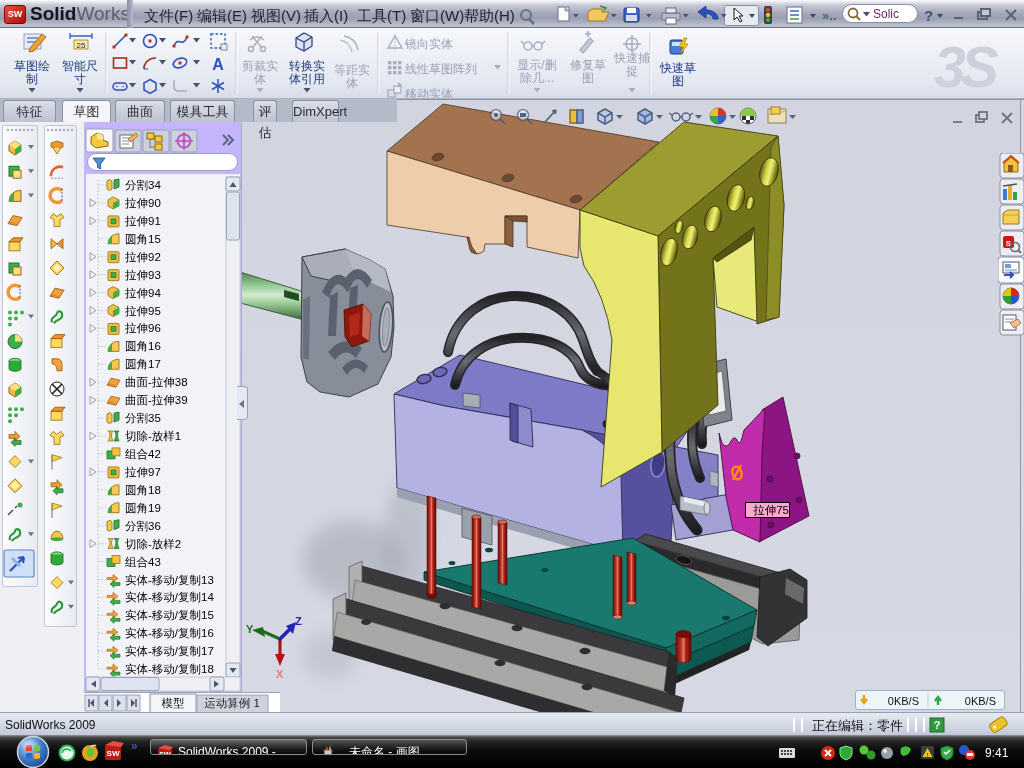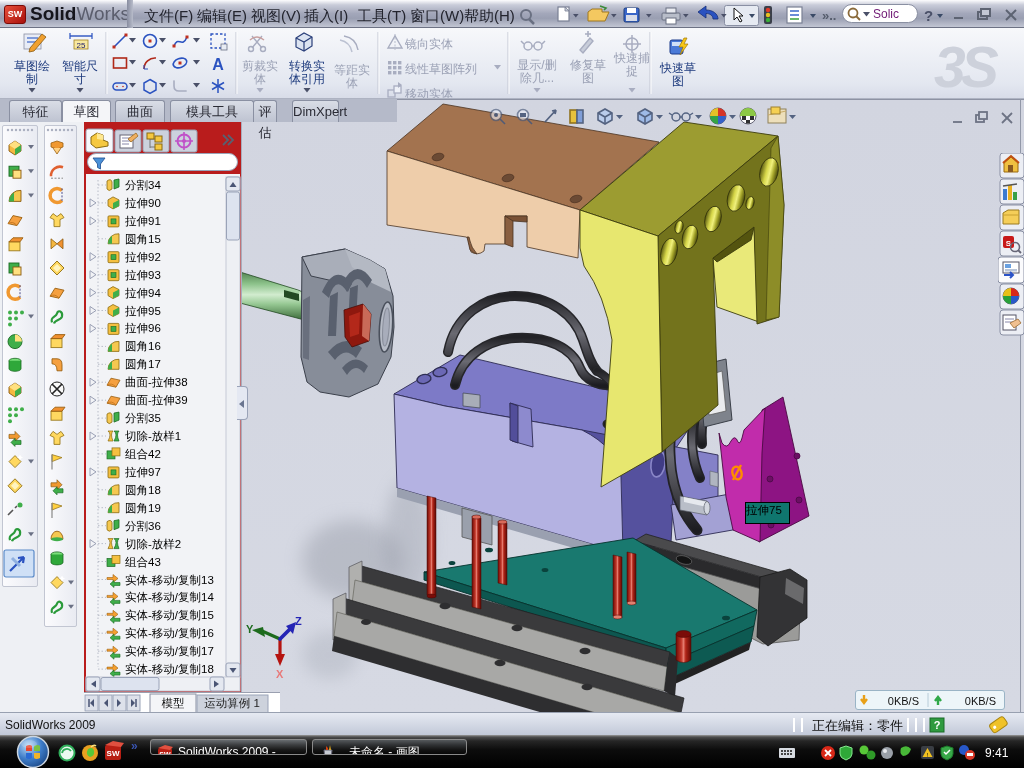--- a/index.html
+++ b/index.html
@@ -20,21 +20,21 @@
 #tabrow{position:absolute;z-index:20;left:0;top:99px;width:397px;height:23px;background:#b5bac9}
 .tab{position:absolute;top:1px;height:22px;background:linear-gradient(180deg,#d9dde6,#bec3d1);border:1px solid #8a90a2;border-bottom:none;border-radius:3px 3px 0 0;font-size:13px;color:#2a2b35;text-align:center;line-height:21px}
 .tab.act{background:#f4f5f8;z-index:2}
 
 #vp{position:absolute;z-index:1;left:0;top:99px;width:1024px;height:613px;background:linear-gradient(180deg,#d2d5e0,#d6d9e3)}
 #vptop{position:absolute;left:390px;top:0px;width:634px;height:1px;background:#8d92a3}
 
 #lbar{position:absolute;z-index:25;left:0;top:122px;width:84px;height:590px;background:#eef0f4}
 .tcol{position:absolute;background:linear-gradient(90deg,#fbfbfd,#e9ebf2);border:1px solid #c2c6d2;border-radius:2px}
 
-#panel{position:absolute;z-index:25;left:84px;top:122px;width:158px;height:570px;background:#b91c1c;border-right:1px solid #a8adbd}
+#panel{position:absolute;z-index:25;left:84px;top:122px;width:158px;height:570px;background:#c4b5fd;border-right:1px solid #a8adbd}
 #filter{position:absolute;left:3px;top:31px;width:151px;height:18px;background:#fff;border:1px solid #9aa4b8;border-radius:9px}
 #treebg{position:absolute;left:2px;top:52px;width:154px;height:503px;background:#f2f3f6}
 
 #mtabs{position:absolute;z-index:26;left:84px;top:692px;width:196px;height:20px;background:#ffffff;border-top:1px solid #9aa0b0}
 #status{position:absolute;z-index:30;left:0;top:712px;width:1024px;height:23px;background:linear-gradient(180deg,#e6eaf2,#c2c9d8);border-top:1px solid #98a0b0;font-size:12px;color:#111}
 #task{position:absolute;z-index:30;left:0;top:735px;width:1024px;height:33px;background:linear-gradient(180deg,#9a9a9a 0%,#4e4e4e 6%,#262626 18%,#0c0c0c 45%,#000 100%)}
 .tskbtn{position:absolute;top:4px;height:16px;border:1px solid #8a8a8a;border-radius:3px;background:linear-gradient(180deg,#686c70 0%,#3c3e40 35%,#191919 70%,#0a0a0a 100%);color:#fff;font-size:12px;line-height:24px;white-space:nowrap;overflow:hidden}
 </style></head>
 <body>
 <div id="scr">
@@ -261,24 +261,24 @@
           <rect x="672" y="14" width="9" height="4" fill="#cfe0f8"></rect>
           <path d="M684,10 l-5,9 4,0 -3,8 8,-11 -4,0 3,-6 Z" fill="#f8c818" stroke="#a07808" stroke-width="0.7"></path>
         </g>
         <text x="678" y="44" font-size="12" fill="#1d3a7d" text-anchor="middle">快速草</text>
         <text x="678" y="57" font-size="12" fill="#1d3a7d" text-anchor="middle">图</text>
       </svg>
       <div id="wm3s">3S</div>
     </div>
 
 <div id="tabrow">
-  <div class="tab" style="left:9px;width:53px">特征</div>
+  <div class="tab" style="left:3px;width:53px">特征</div>
   <div class="tab act" style="left:62px;width:49px">草图</div>
   <div class="tab" style="left:115px;width:50px">曲面</div>
-  <div class="tab" style="left:170px;width:84px">模具工具</div>
+  <div class="tab" style="left:170px;width:65px">模具工具</div>
   <div class="tab" style="left:253px;width:24px">评估</div>
   <div class="tab" style="left:292px;width:47px">DimXpert</div>
 </div>
 
 <div id="vp">
 <div id="vptop"></div>
       <div style="position:absolute;left:1020px;top:0;width:1px;height:613px;background:#9298a8"></div>
 <svg id="model" width="1024" height="613" viewBox="0 99 1024 613" style="position:absolute;left:0;top:0">
 <defs>
 <linearGradient id="gRod" x1="0" y1="270" x2="0" y2="325" gradientUnits="userSpaceOnUse">
@@ -943,21 +943,21 @@
         </g>
 </g>
 <g>
 <rect x="282" y="4" width="18" height="14" fill="#f0e0b8" stroke="#8a7a50"></rect>
         <path d="M282,10 l18,-4" stroke="#c8a860" stroke-width="1"></path>
         <rect x="285" y="2" width="9" height="7" fill="#f8d048" stroke="#9a7a20"></rect>
 </g>
 <path d="M303,10 l3.5,4 3.5,-4 Z" fill="#4a5a7a"></path>
 </svg>
 
-<div style="position:absolute;z-index:12;left:745px;top:502px;width:45px;height:22px;background:#0f766e;border:1px solid #000;font-size:11.5px;line-height:14px;text-align:left;color:#000">拉伸75</div>
+<div style="position:absolute;z-index:12;left:745px;top:502px;width:45px;height:16px;background:#f9a8d4;border:1px solid #000;font-size:11.5px;line-height:14px;text-align:right;color:#000">拉伸75</div>
 
 <div id="mtabs">
 <svg width="196" height="20" viewBox="0 0 196 20">
 <g>
 <rect x="1" y="2" width="13" height="16" fill="#dde1ea" stroke="#9aa3b8"></rect>
           <path d="M10,6 l-4,4 4,4 Z" fill="#4a5574"></path>
           <line x1="5" y1="6" x2="5" y2="14" stroke="#4a5574" stroke-width="1.5"></line>
 <rect x="15" y="2" width="13" height="16" fill="#dde1ea" stroke="#9aa3b8"></rect>
           <path d="M24,6 l-4,4 4,4 Z" fill="#4a5574"></path>
 <rect x="29" y="2" width="13" height="16" fill="#dde1ea" stroke="#9aa3b8"></rect>

